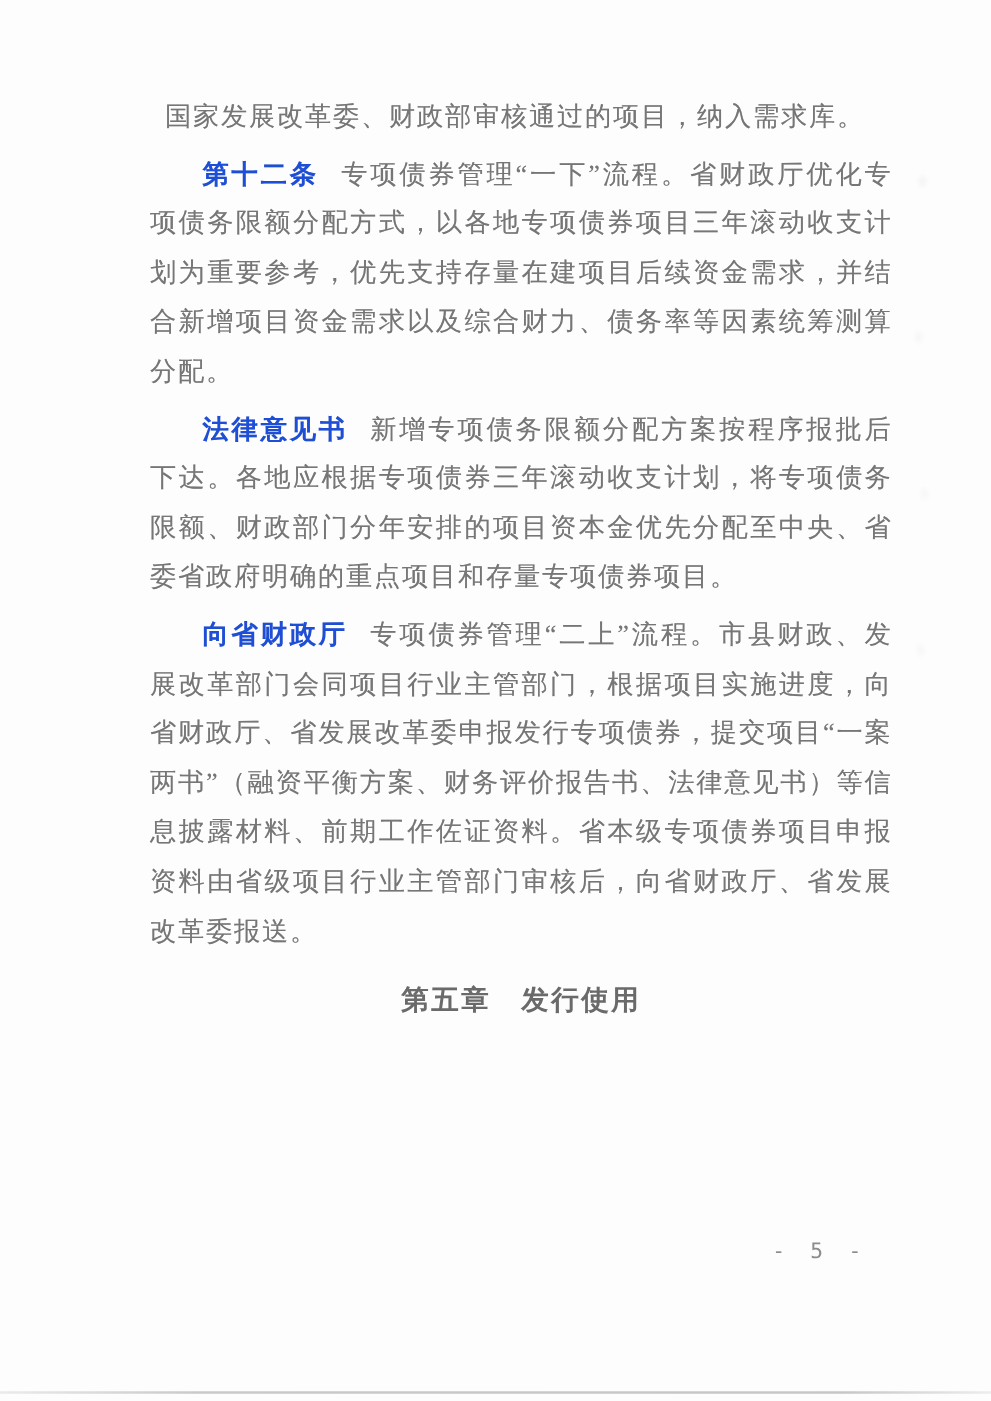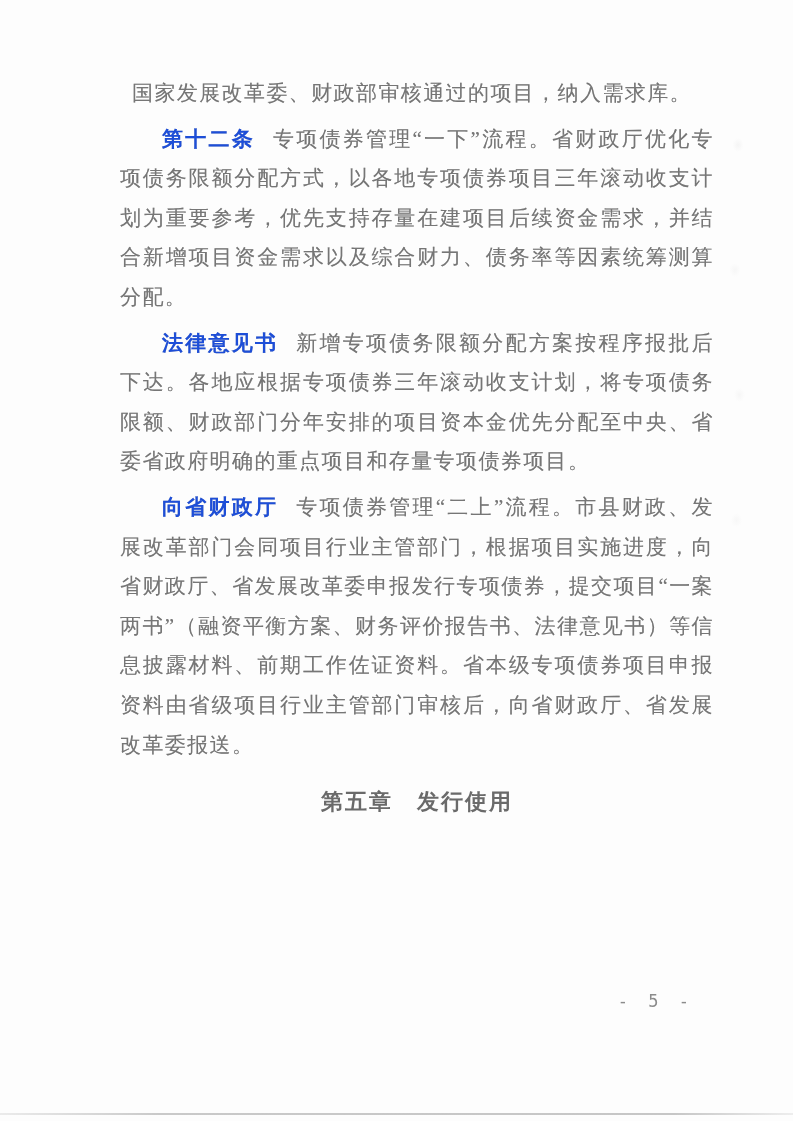--- a/index.html
+++ b/index.html
@@ -41,21 +41,21 @@
     margin-right: 0.85em;
   }
   .chapter {
     margin: 17px 0;
     font-size: 22px;
     line-height: 39.6px;
     font-weight: bold;
     color: #6a6a6a;
     letter-spacing: 2px;
     text-align: center;
-    font-family: Liberation Sans, sans-serif;
+    font-family: Liberation Mono, monospace;
   }
   .page-number {
     position: absolute;
     top: 991px;
     right: 99px;
     font-size: 17px;
     letter-spacing: 5px;
     color: #8c8c8c;
     font-family: "DejaVu Sans Mono", "Liberation Mono", monospace;
   }

